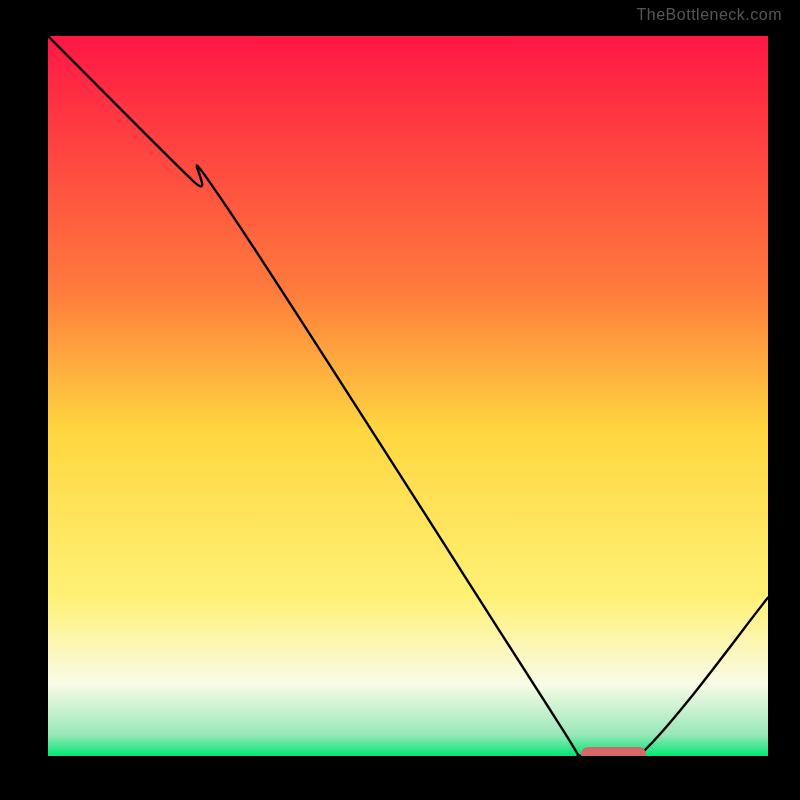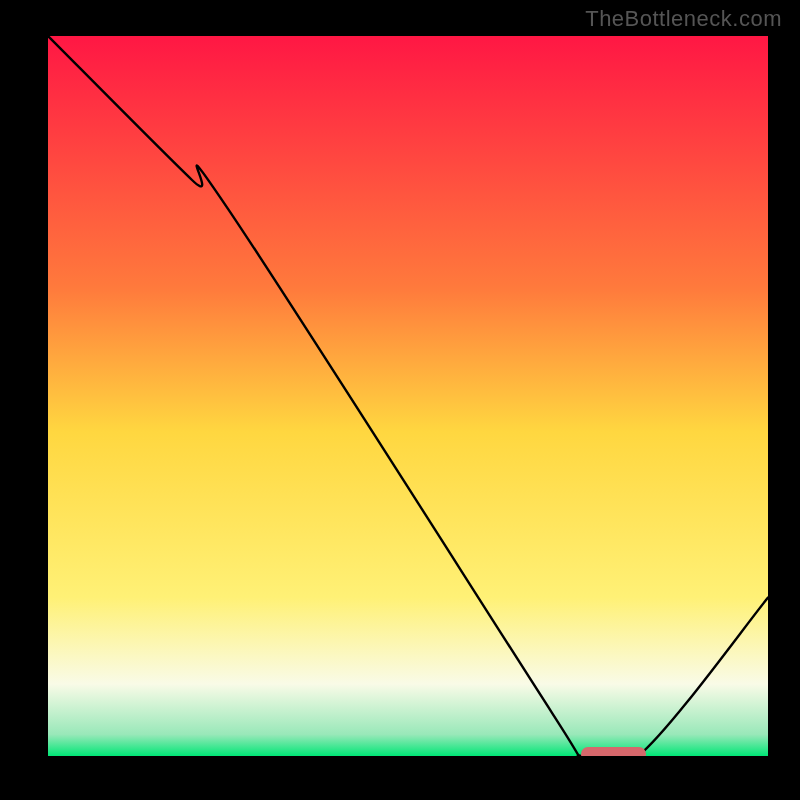--- a/index.html
+++ b/index.html
@@ -17,21 +17,21 @@
     top: 0;
     width: 800px;
     height: 800px;
     background: #000;
   }
   .watermark {
     position: absolute;
     top: 6px;
     right: 18px;
     color: #555;
-    font-size: 22px;
+    font-size: 16px;
     font-weight: 500;
     letter-spacing: 0.5px;
   }
   .plot-area {
     position: absolute;
     left: 48px;
     top: 36px;
     width: 720px;
     height: 720px;
     overflow: hidden;

